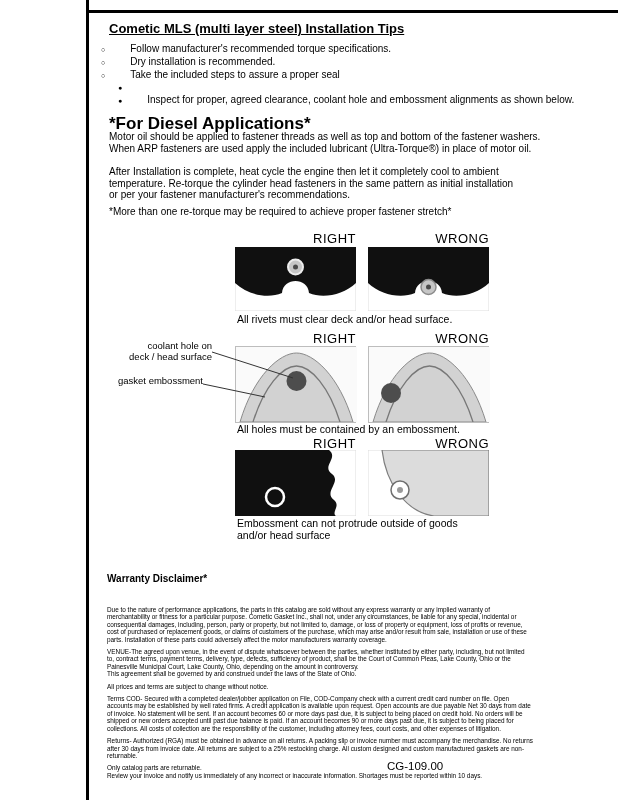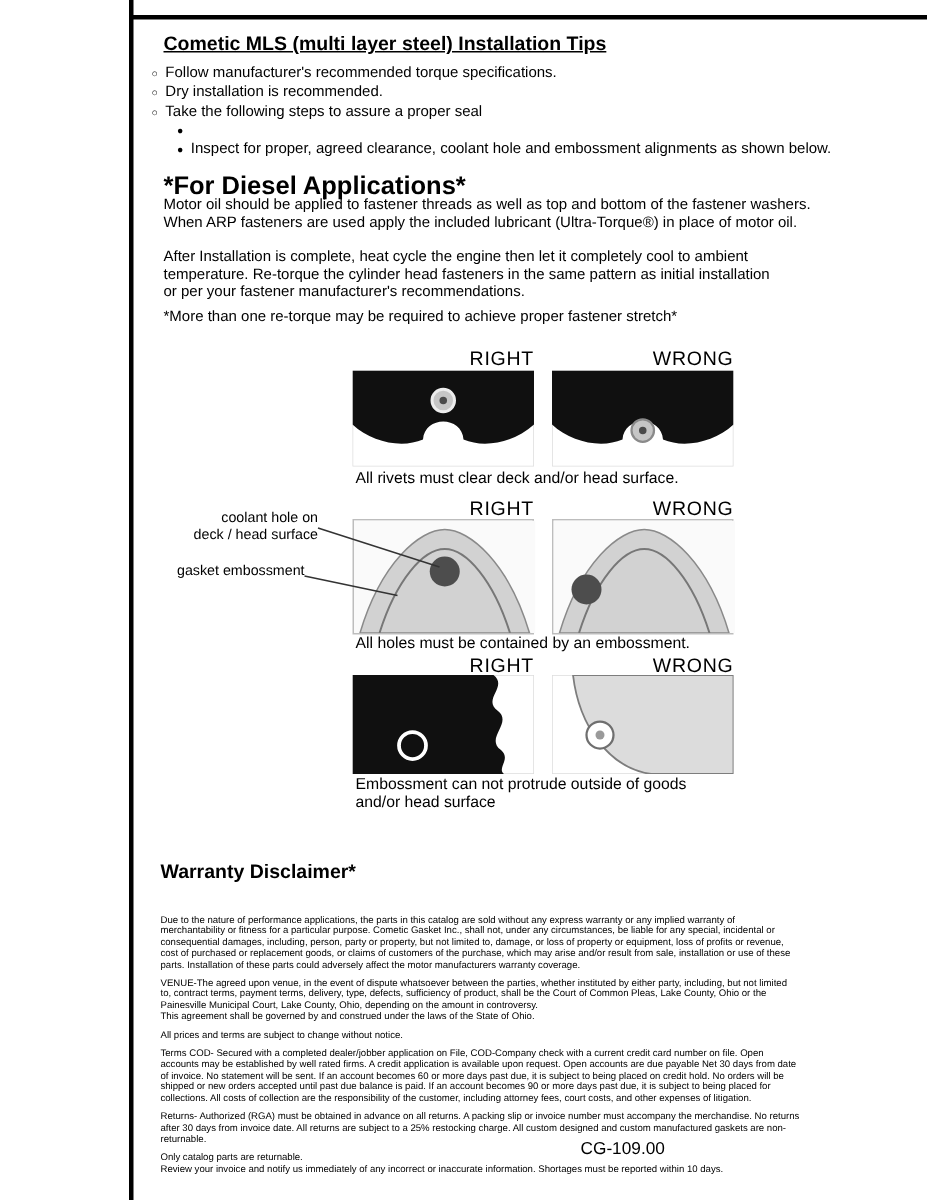--- a/index.html
+++ b/index.html
@@ -10,39 +10,39 @@
   }
   .abs { position:absolute; }
   .prewrap { white-space:pre-line; }
 
   .frame-left { position:absolute; left:86px; top:0; width:3px; height:800px; background:#000; }
   .frame-top  { position:absolute; left:86px; top:10px; width:532px; height:3px; background:#000; }
 
   .title { position:absolute; left:109px; top:21px; font-size:13px; font-weight:bold; text-decoration:underline; white-space:nowrap; }
 
   .bullets { position:absolute; left:101px; top:43px; font-size:10px; }
-  .b1, .b2 { display:flex; align-items:baseline; line-height:12px; white-space:nowrap; }
+  .b1, .b2 { display:flex; align-items:baseline; line-height:12px; white-space:nowrap;gap:20px; }
   .m1 { font-size:7px; margin-right:5px; }
   .b2 { margin-left:17px; }
   .m2 { font-size:7px; margin-right:5px; }
 
   .diesel-heading { position:absolute; left:109px; top:114px; font-size:17px; font-weight:bold; }
   .para { position:absolute; left:109px; font-size:10px; line-height:11.5px; }
   .note { position:absolute; left:109px; top:206px; font-size:10px; }
 
   .dlabel { position:absolute; width:121px; text-align:right; font-size:13px; letter-spacing:0.5px; }
   .dimg { position:absolute; width:121px; }
   .dimg svg { display:block; }
   .bordered { border:1px solid #bdbdbd; }
   .caption { position:absolute; left:237px; font-size:10.5px; line-height:11.5px; }
 
   .ann { position:absolute; font-size:9.5px; line-height:10.5px; }
 
   .disc { position:absolute; left:107px; top:573px; width:426px; }
-  .disc-h { font-size:13px; font-weight:bold; margin-bottom:22px; }
+  .disc-h { font-size:10px; font-weight:bold; margin-bottom:22px; }
   .disc p { font-size:6.4px; line-height:7.4px; margin-bottom:5px; }
 
   .footer { position:absolute; left:387px; top:760px; font-size:11.5px; }
 </style>
 </head>
 <body>
 
 <div class="frame-left"></div>
 <div class="frame-top"></div>
 
@@ -52,21 +52,21 @@
   <div class="b1">
     <span class="m1">○</span>
     <span>Follow manufacturer's recommended torque specifications.</span>
   </div>
   <div class="b1">
     <span class="m1">○</span>
     <span>Dry installation is recommended.</span>
   </div>
   <div class="b1">
     <span class="m1">○</span>
-    <span>Take the following steps to assure a proper seal</span>
+    <span>Take the included steps to assure a proper seal</span>
   </div>
   <div class="b2">
     <span class="m2">●</span>
   </div>
   <div class="b2">
     <span class="m2">●</span>
     <span>Inspect for proper, agreed clearance, coolant hole and embossment alignments as shown below.</span>
   </div>
 </div>
 

